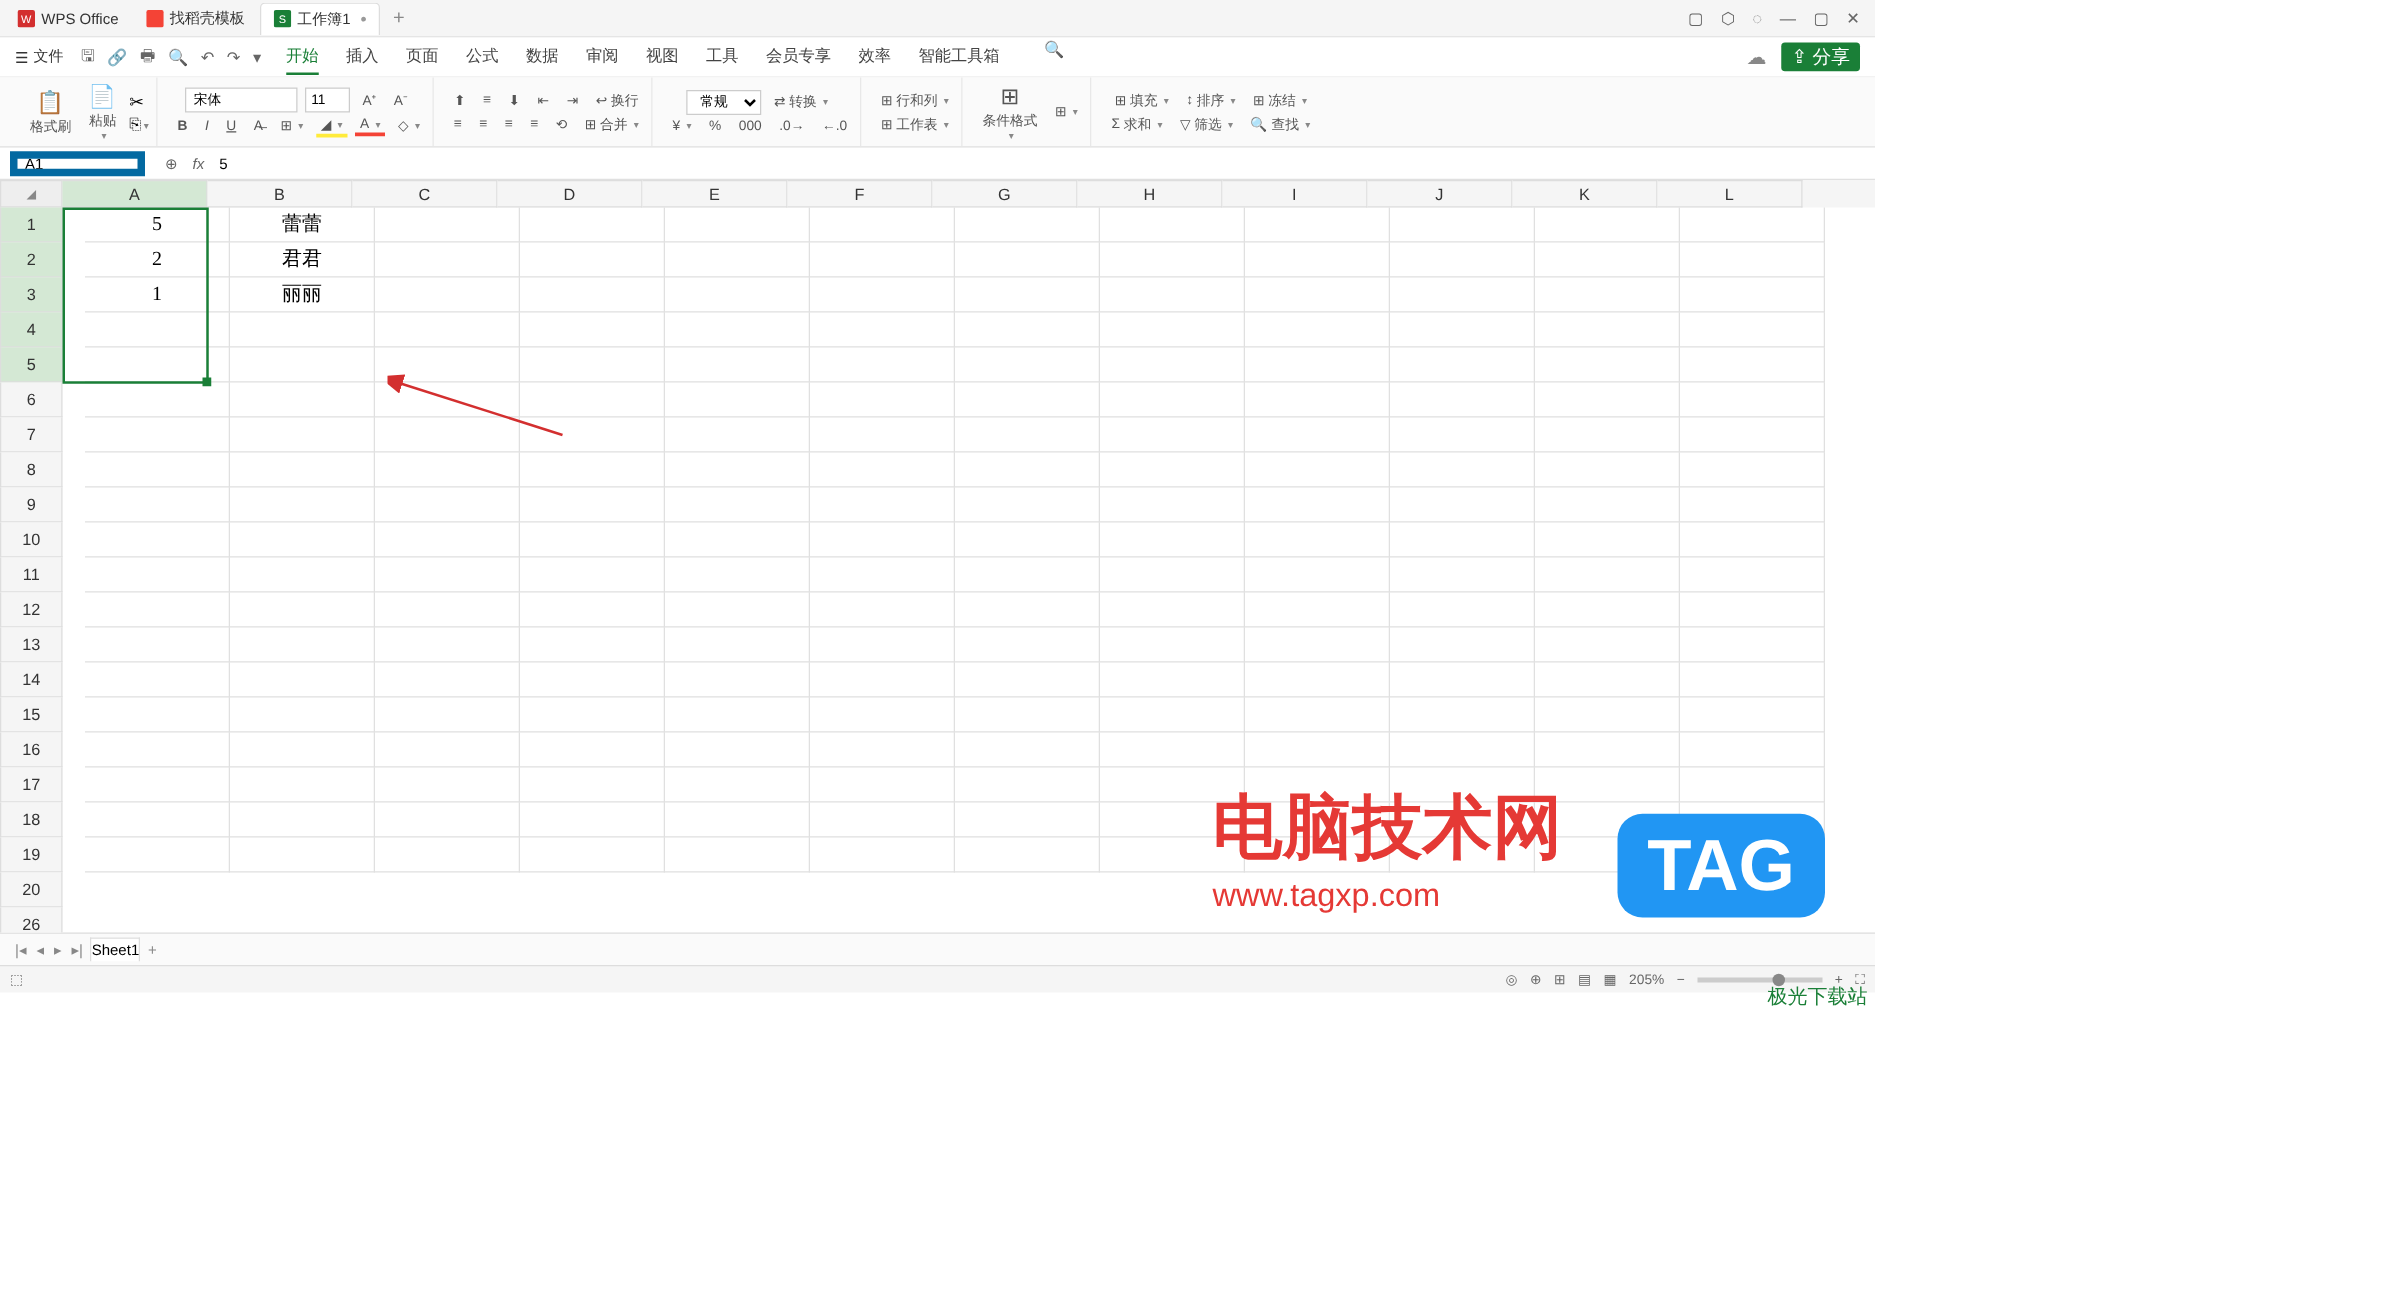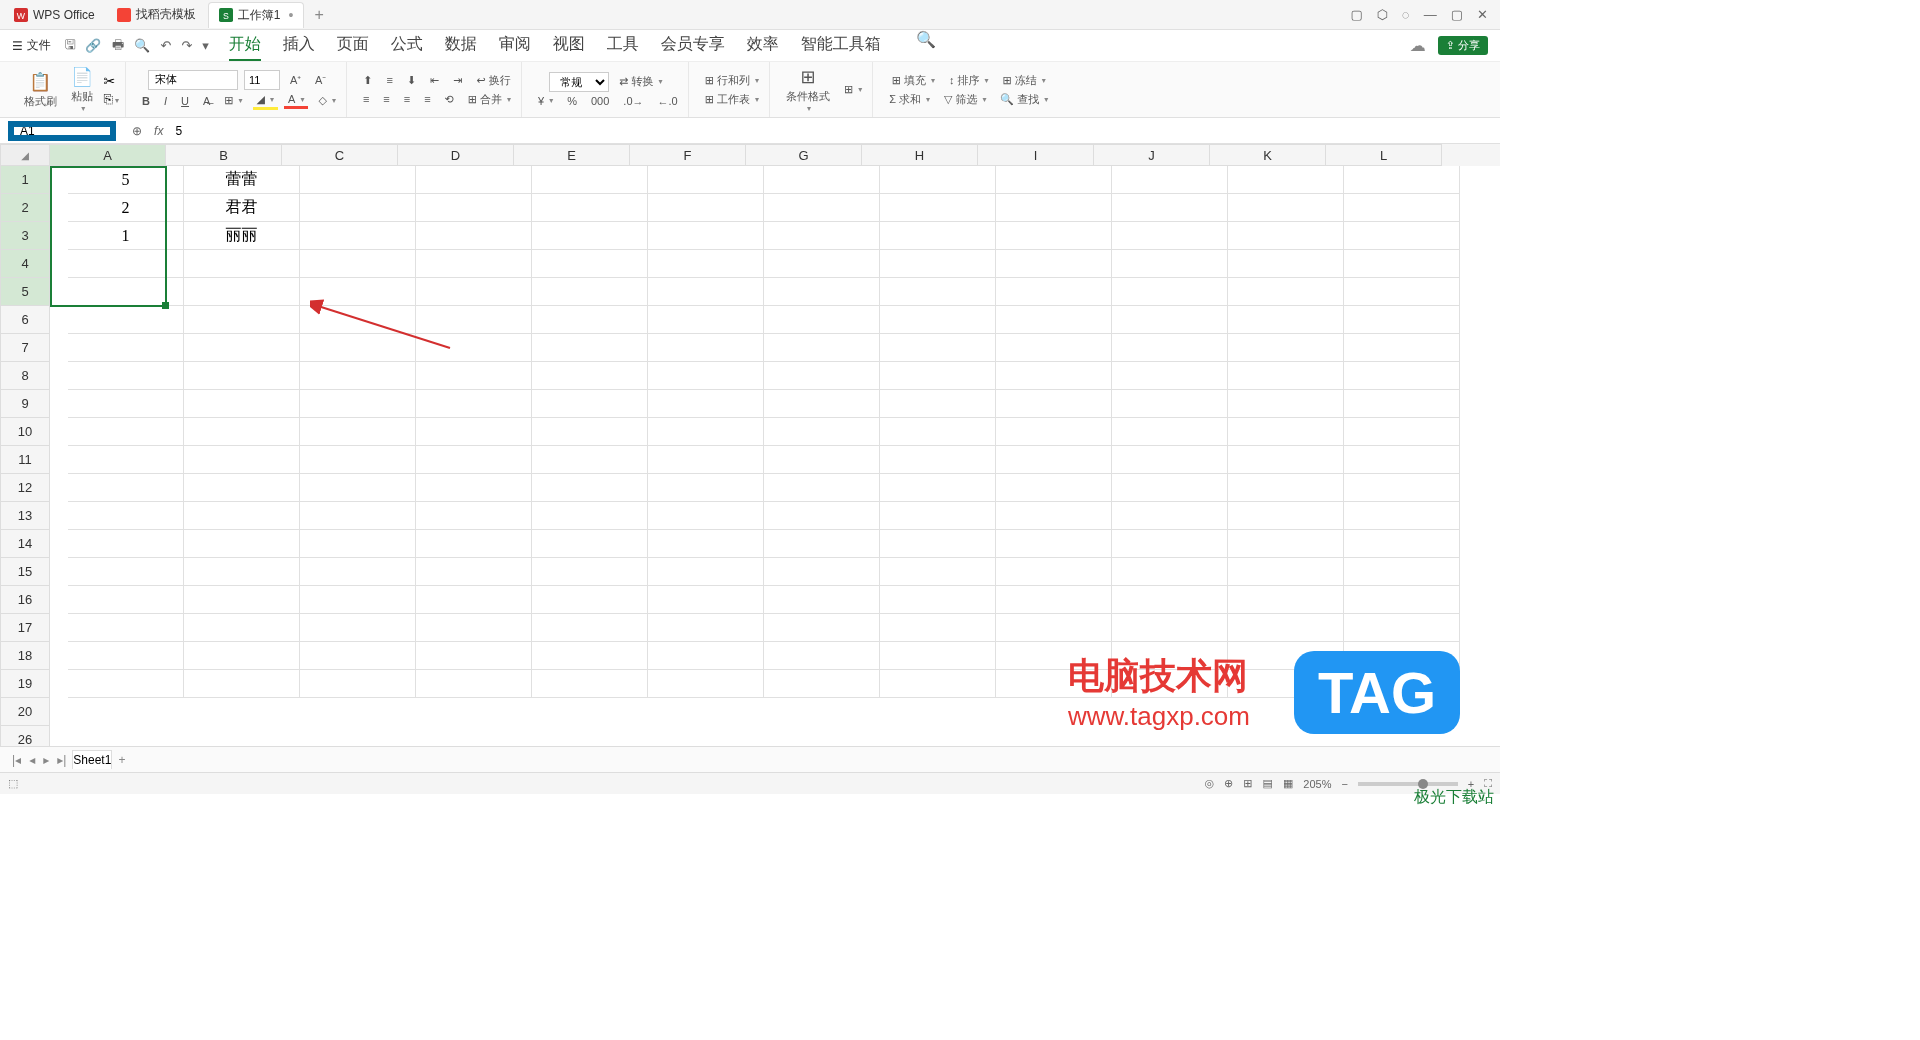--- a/index.html
+++ b/index.html
@@ -9,25 +9,25 @@
 .tab.active{background:#fff;border:1px solid #ddd;border-bottom:none;}
 .tab-icon{width:14px;height:14px;margin-right:5px;display:inline-flex;}
 .tab-close{margin-left:8px;color:#999;font-size:14px;}
 .addtab{padding:0 8px;color:#888;font-size:16px;}
 .winctrl{margin-left:auto;display:flex;gap:14px;align-items:center;padding-right:8px;}
 .winctrl span{color:#666;font-size:13px;cursor:pointer;}
 .menubar{height:32px;display:flex;align-items:center;padding:0 12px;background:#fff;border-bottom:1px solid #eee;}
 .menubar .file{display:flex;align-items:center;font-size:12px;color:#333;margin-right:14px;}
 .quickicons{display:flex;gap:10px;align-items:center;margin-right:20px;}
 .quickicons span{color:#666;font-size:13px;}
-.menutabs{display:flex;gap:22px;font-size:16px;}
+.menutabs{display:flex;gap:22px;font-size:13px;}
 .menutab{color:#444;cursor:pointer;padding:4px 0;}
 .menutab.active{color:#1a7f37;border-bottom:2px solid #1a7f37;}
 .rightmenu{margin-left:auto;display:flex;gap:12px;align-items:center;}
-.sharebtn{background:#1a7f37;color:#fff;padding:2px 8px;border-radius:3px;font-size:11px;}
+.sharebtn{background:#1a7f37;color:#fff;padding:2px 8px;border-radius:3px;font-size:15px;}
 .ribbon{height:56px;background:#fafafa;border-bottom:1px solid #e0e0e0;display:flex;align-items:center;padding:0 14px;gap:6px;}
 .rgroup{display:flex;flex-direction:column;align-items:center;justify-content:center;height:100%;padding:0 6px;border-right:1px solid #e8e8e8;}
 .rgroup:last-child{border-right:none;}
 .rbtn{display:flex;flex-direction:column;align-items:center;font-size:11px;color:#555;cursor:pointer;padding:2px 4px;}
 .rbtn-icon{font-size:18px;color:#555;margin-bottom:1px;}
 .rrow{display:flex;gap:6px;align-items:center;margin:1px 0;}
 .rsmall{font-size:11px;color:#555;cursor:pointer;padding:1px 4px;display:flex;align-items:center;gap:3px;}
 .fontselect{border:1px solid #ccc;padding:1px 6px;font-size:11px;background:#fff;width:90px;height:20px;}
 .sizeselect{border:1px solid #ccc;padding:1px 4px;font-size:11px;background:#fff;width:36px;height:20px;}
 .dd::after{content:"▾";font-size:8px;margin-left:2px;color:#888;}
@@ -51,21 +51,21 @@
 .selbox::after{content:"";position:absolute;right:-4px;bottom:-4px;width:7px;height:7px;background:#1a7f37;}
 .arrow{position:absolute;left:260px;top:132px;pointer-events:none;}
 .sheetbar{height:26px;border-top:1px solid #ddd;display:flex;align-items:center;padding:0 8px;font-size:12px;background:#fafafa;}
 .navbtn{color:#888;padding:0 4px;cursor:pointer;}
 .sheettab{background:#fff;border:1px solid #ddd;border-bottom:none;padding:2px 0;margin:0 2px;}
 .statusbar{height:22px;border-top:1px solid #ddd;display:flex;align-items:center;padding:0 8px;font-size:11px;color:#666;background:#f5f5f5;}
 .statusright{margin-left:auto;display:flex;gap:10px;align-items:center;}
 .zoomslider{width:100px;height:4px;background:#ccc;position:relative;}
 .zoomslider::after{content:"";position:absolute;left:60%;top:-3px;width:10px;height:10px;background:#888;border-radius:50%;}
 .watermark{position:absolute;right:250px;bottom:80px;pointer-events:none;}
-.wm-text{color:#e53935;font-size:36px;font-weight:bold;}
+.wm-text{color:#e53935;font-size:56px;font-weight:bold;}
 .wm-url{color:#e53935;font-size:26px;}
 .wm-tag{position:absolute;right:40px;bottom:78px;background:#2196f3;color:#fff;font-size:58px;font-weight:bold;padding:8px 24px;border-radius:20px;pointer-events:none;}
 .wm-corner{position:absolute;right:6px;bottom:4px;font-size:16px;color:#1a7f37;pointer-events:none;}
 </style>
 </head>
 <body>
 
 <div class="titlebar">
  <div class="tab">
       <span class="tab-icon">

